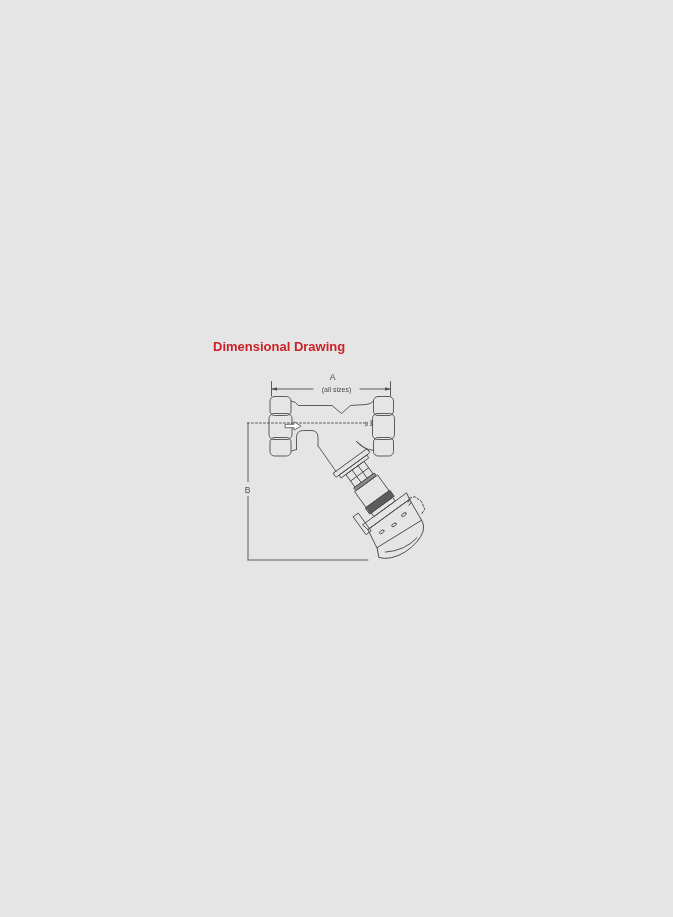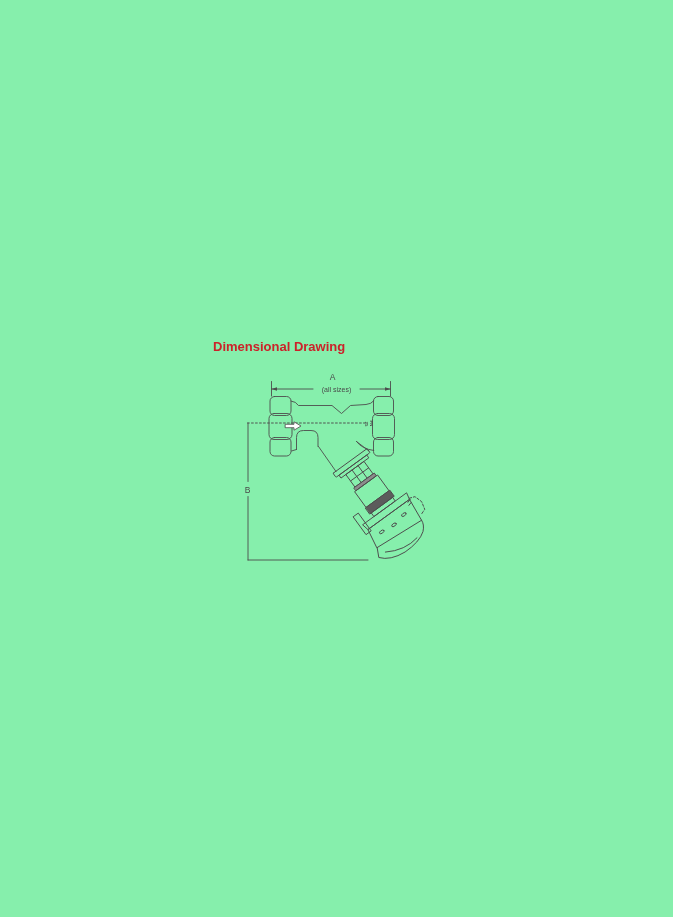--- a/index.html
+++ b/index.html
@@ -1,20 +1,20 @@
 <!DOCTYPE html>
 <html><head>
 <meta charset="utf-8">
 <style>
   html, body { margin: 0; padding: 0; background: #ffffff; }
   .page {
     position: relative;
     width: 673px;
     height: 917px;
-    background: #86efac;
+    background: #e5e5e5;
     overflow: hidden;
     font-family: "Liberation Sans", sans-serif;
   }
   .title {
     position: absolute;
     left: 213px;
     top: 339px;
     margin: 0;
     font-size: 13px;
     line-height: 15px;

